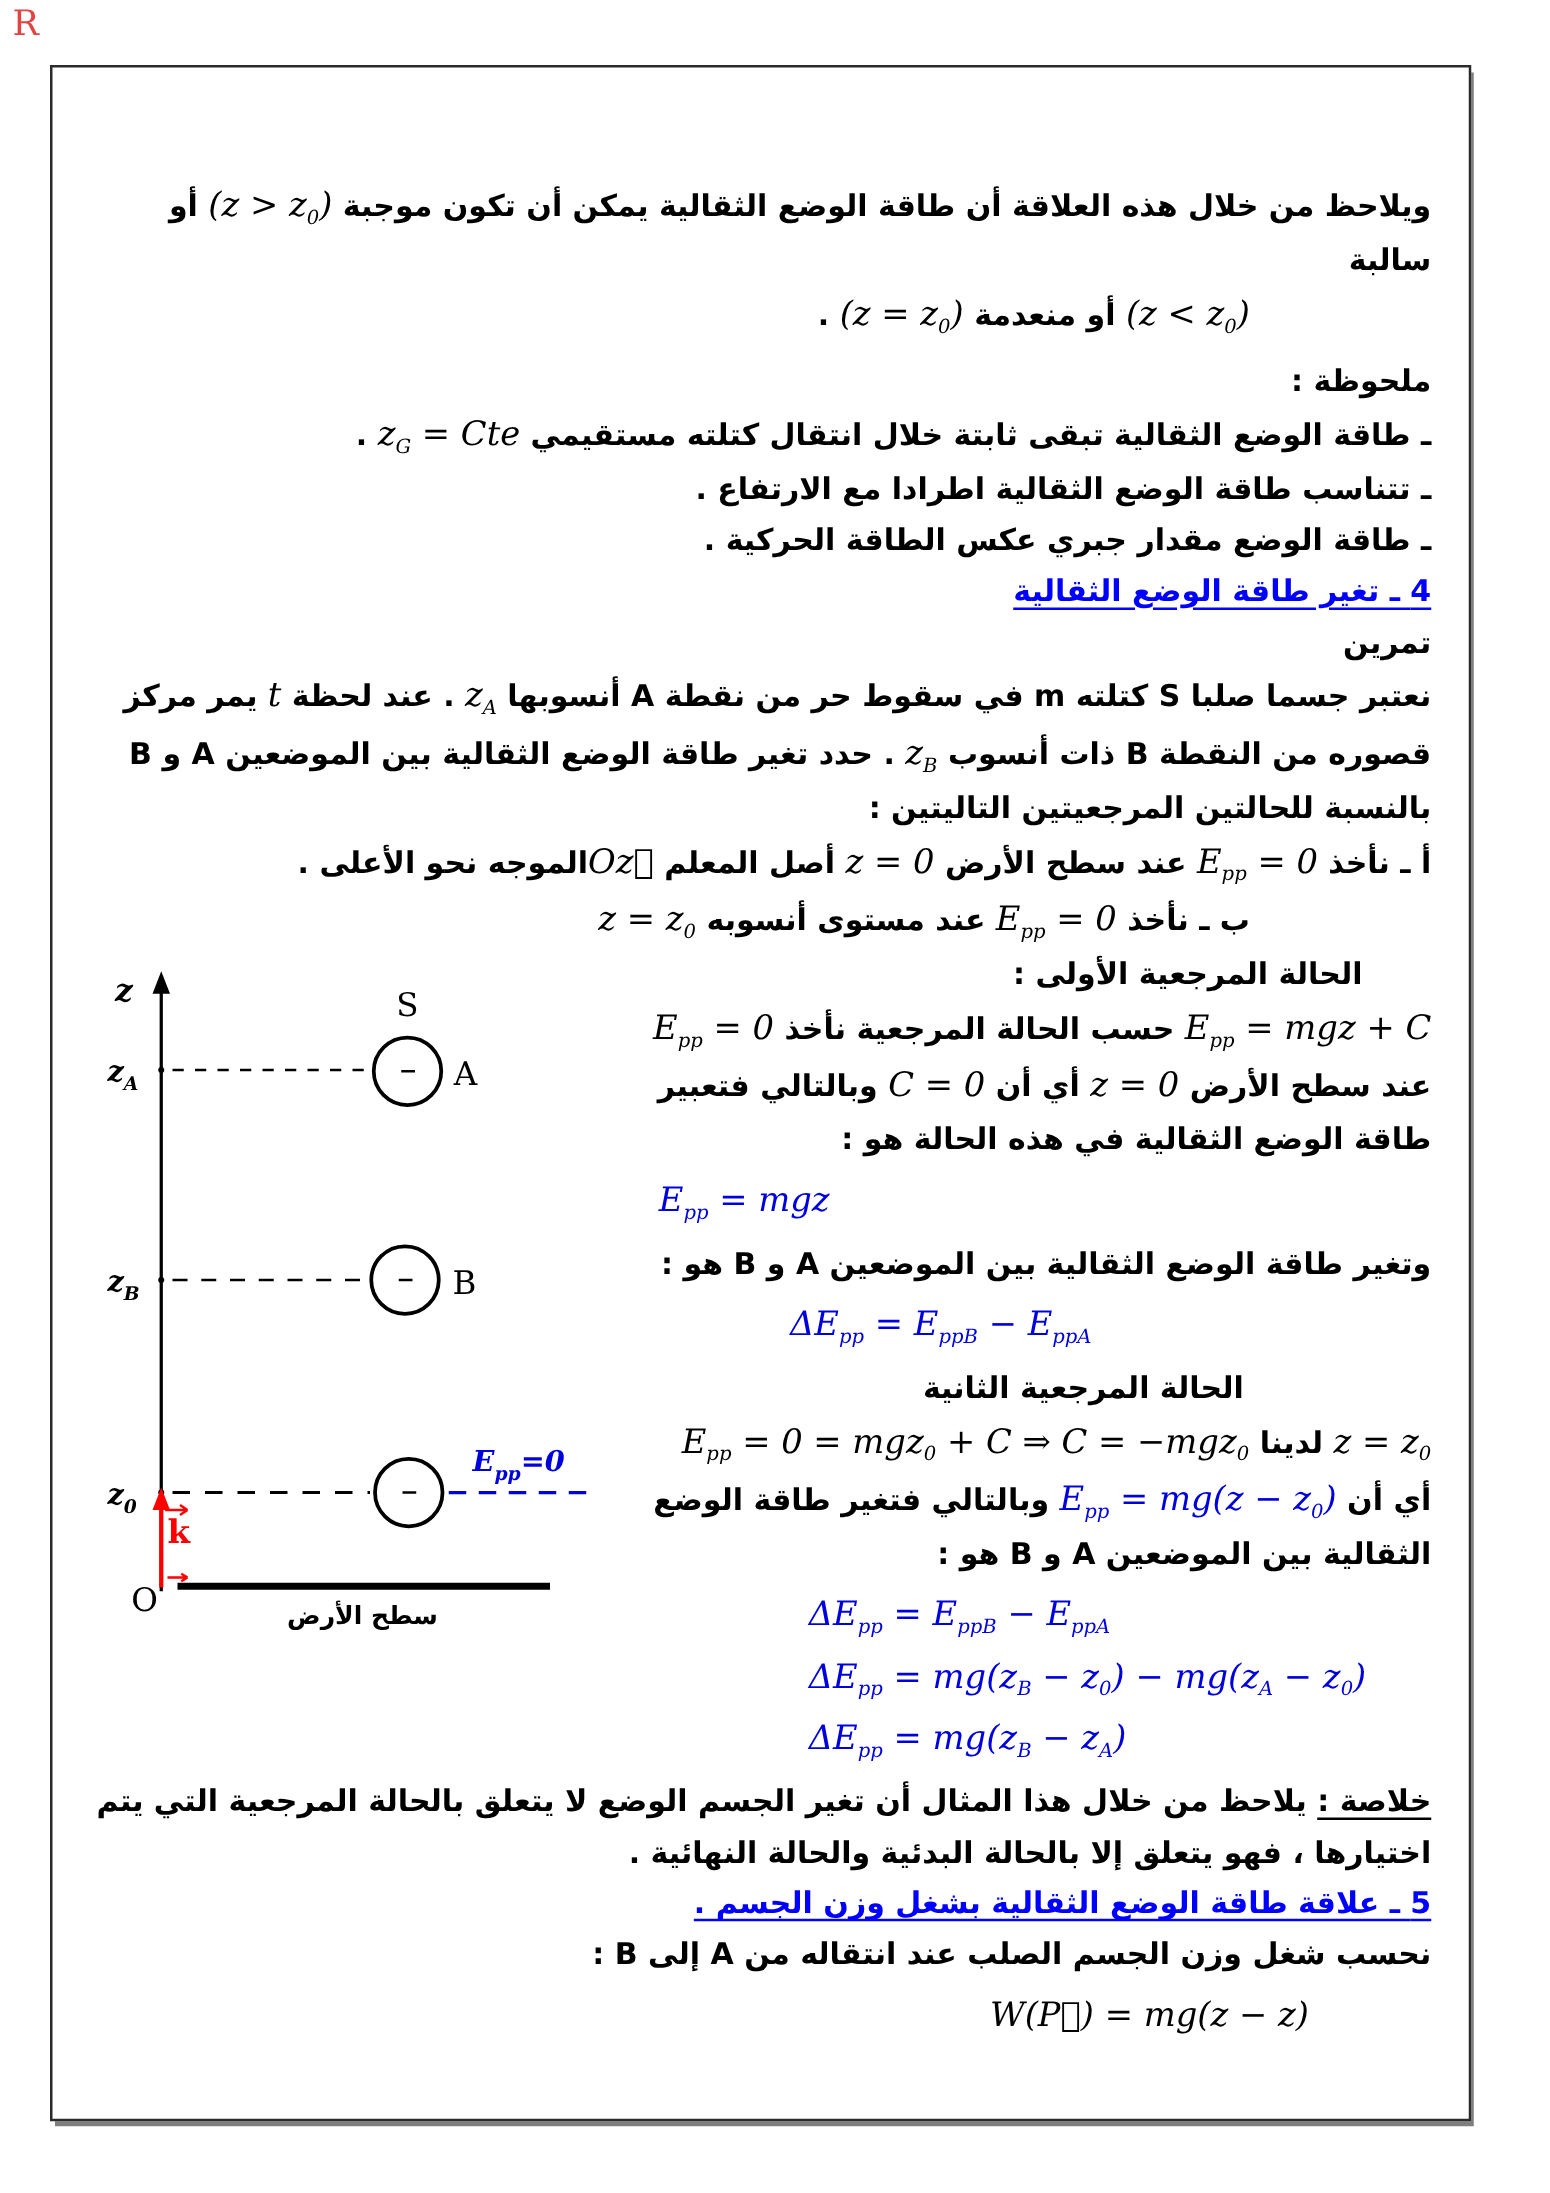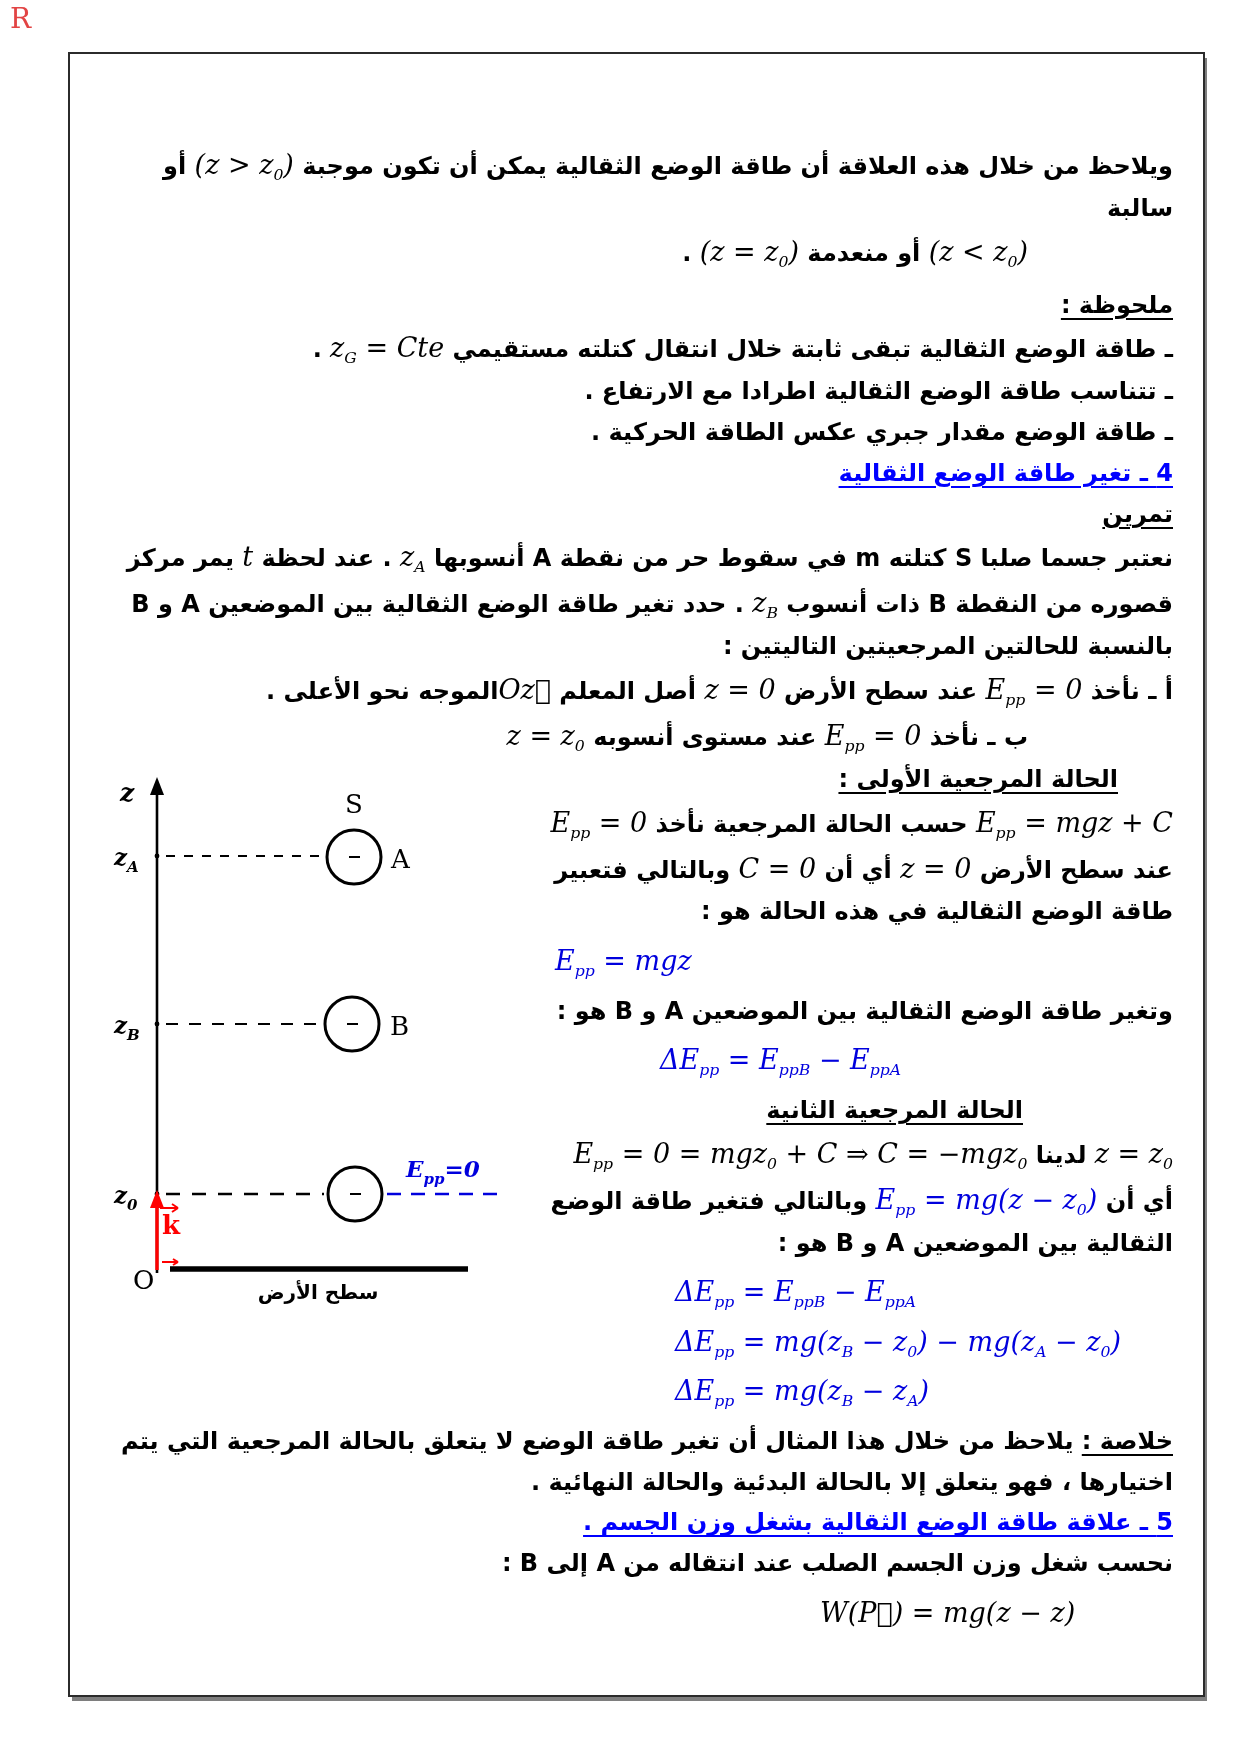--- a/index.html
+++ b/index.html
@@ -10,21 +10,21 @@
     position:relative;
     font-family:"DejaVu Sans", sans-serif;
     overflow:hidden;
   }
   .corner-r {
     position:absolute; left:10px; top:2px;
     font-family:"DejaVu Serif", serif;
     font-size:28px; color:#e24444;
   }
   .frame {
-    position:absolute; left:68px; top:52px;
+    position:absolute; left:40px; top:52px;
     width:1137px; height:1645px;
     border:2px solid #2b2b2b;
     box-shadow:3px 5px 0 -1px #7e7e7e;
     padding:88px 30px 0 30px;
     overflow:hidden;
     background:#fff;
   }
   .line {
     direction:rtl; text-align:right;
     font-size:24px; line-height:1.7; color:#000;
@@ -33,21 +33,21 @@
   .u  { text-decoration:underline; text-underline-offset:5px;margin-top:36px; }
   .lat { font-weight:700; font-family:"DejaVu Sans", sans-serif; }
   .math {
     font-family:"DejaVu Serif", "Liberation Serif", serif;
     font-style:italic; font-weight:400;
     font-size:27px; white-space:nowrap;
   }
   .math sub { font-size:0.58em; line-height:0; }
   .blue { color:#0000dd; }
   .line.heading { font-weight:700; }
-  .line.heading .ar { text-decoration:underline; text-underline-offset:5px;margin-top:12px; }
+  .line.heading .ar { text-underline-offset:5px;margin-top:12px; }
   .line.h-blue { font-weight:700; }
   .line.h-blue .ar { color:#0000ff; text-decoration:underline; text-underline-offset:5px; }
   .line.f-line { direction:ltr; text-align:left; line-height:1.5; margin:9px 0; }
   .cols { display:flex; align-items:flex-start; }
   .diagram { flex:0 0 405px; width:405px; padding-top:12px; }
   .colr { flex:1; min-width:0; }
   svg text { font-family:"DejaVu Serif", serif; }
   svg .arabic-t { font-family:"DejaVu Sans", sans-serif; }
 </style>
 </head>
@@ -123,19 +123,19 @@
         <div class="line"><span dir="ltr" class="math">z = z<sub>0</sub></span><span class="ar"> لدينا </span><span dir="ltr" class="math">E<sub>pp</sub> = 0 = mgz<sub>0</sub> + C ⇒ C = −mgz<sub>0</sub></span></div>
         <div class="line"><span class="ar">أي أن </span><span dir="ltr" class="math blue">E<sub>pp</sub> = mg(z − z<sub>0</sub>)</span><span class="ar"> وبالتالي فتغير طاقة الوضع</span></div>
         <div class="line"><span class="ar">الثقالية بين الموضعين </span><span class="lat" dir="ltr">A</span><span class="ar"> و </span><span class="lat" dir="ltr">B</span><span class="ar"> هو :</span></div>
         <div class="line f-line" style="margin-left: 170px;"><span dir="ltr" class="math blue">ΔE<sub>pp</sub> = E<sub>ppB</sub> − E<sub>ppA</sub></span></div>
         <div class="line f-line" style="margin-left: 170px;"><span dir="ltr" class="math blue">ΔE<sub>pp</sub> = mg(z<sub>B</sub> − z<sub>0</sub>) − mg(z<sub>A</sub> − z<sub>0</sub>)</span></div>
         <div class="line f-line" style="margin-left: 170px;"><span dir="ltr" class="math blue">ΔE<sub>pp</sub> = mg(z<sub>B</sub> − z<sub>A</sub>)</span></div>
       </div>
   </div>
 
   <div>
-      <div class="line"><span class="ar u">خلاصة :</span><span class="ar"> يلاحظ من خلال هذا المثال أن تغير طاقة الوضع لا يتعلق بالحالة المرجعية التي يتم اختيارها ، فهو يتعلق إلا بالحالة البدئية والحالة النهائية .</span></div>
+      <div class="line"><span class="ar u">خلاصة :</span><span class="ar"> يلاحظ من خلال هذا المثال أن تغير الجسم الوضع لا يتعلق بالحالة المرجعية التي يتم اختيارها ، فهو يتعلق إلا بالحالة البدئية والحالة النهائية .</span></div>
       <div class="line h-blue"><span class="ar">5 ـ علاقة طاقة الوضع الثقالية بشغل وزن الجسم .</span></div>
       <div class="line"><span class="ar">نحسب شغل وزن الجسم الصلب عند انتقاله من </span><span class="lat" dir="ltr">A</span><span class="ar"> إلى </span><span class="lat" dir="ltr">B</span><span class="ar"> :</span></div>
       <div class="line f-line" style="margin-left: 720px;"><span dir="ltr" class="math">W(P⃗) = mg(z − z)</span></div>
     </div>
 
 </div>
 
 </body></html>

